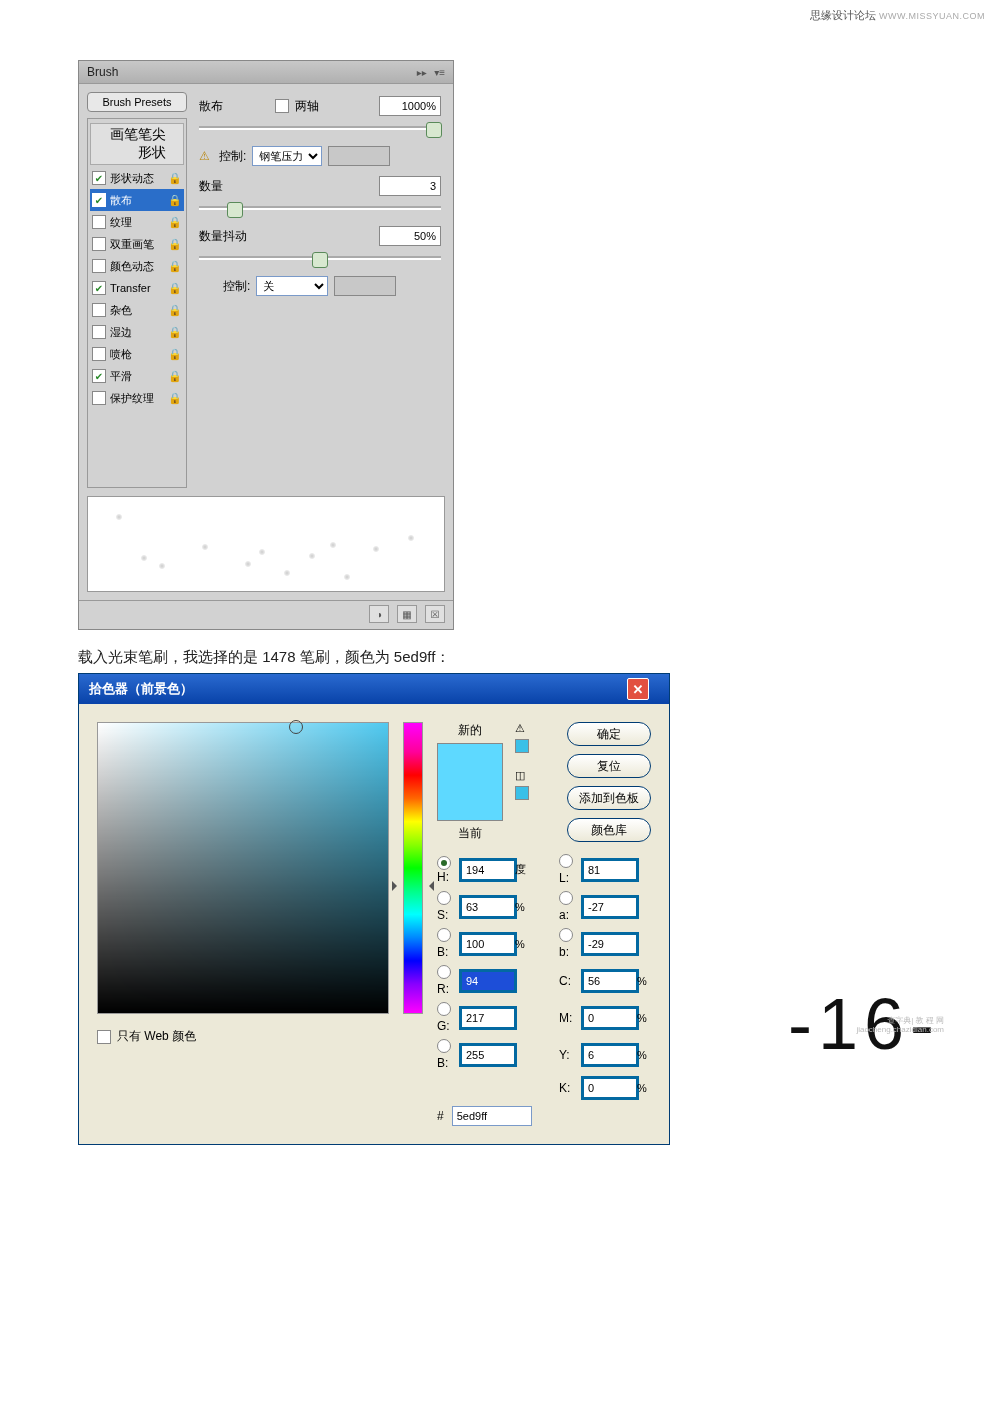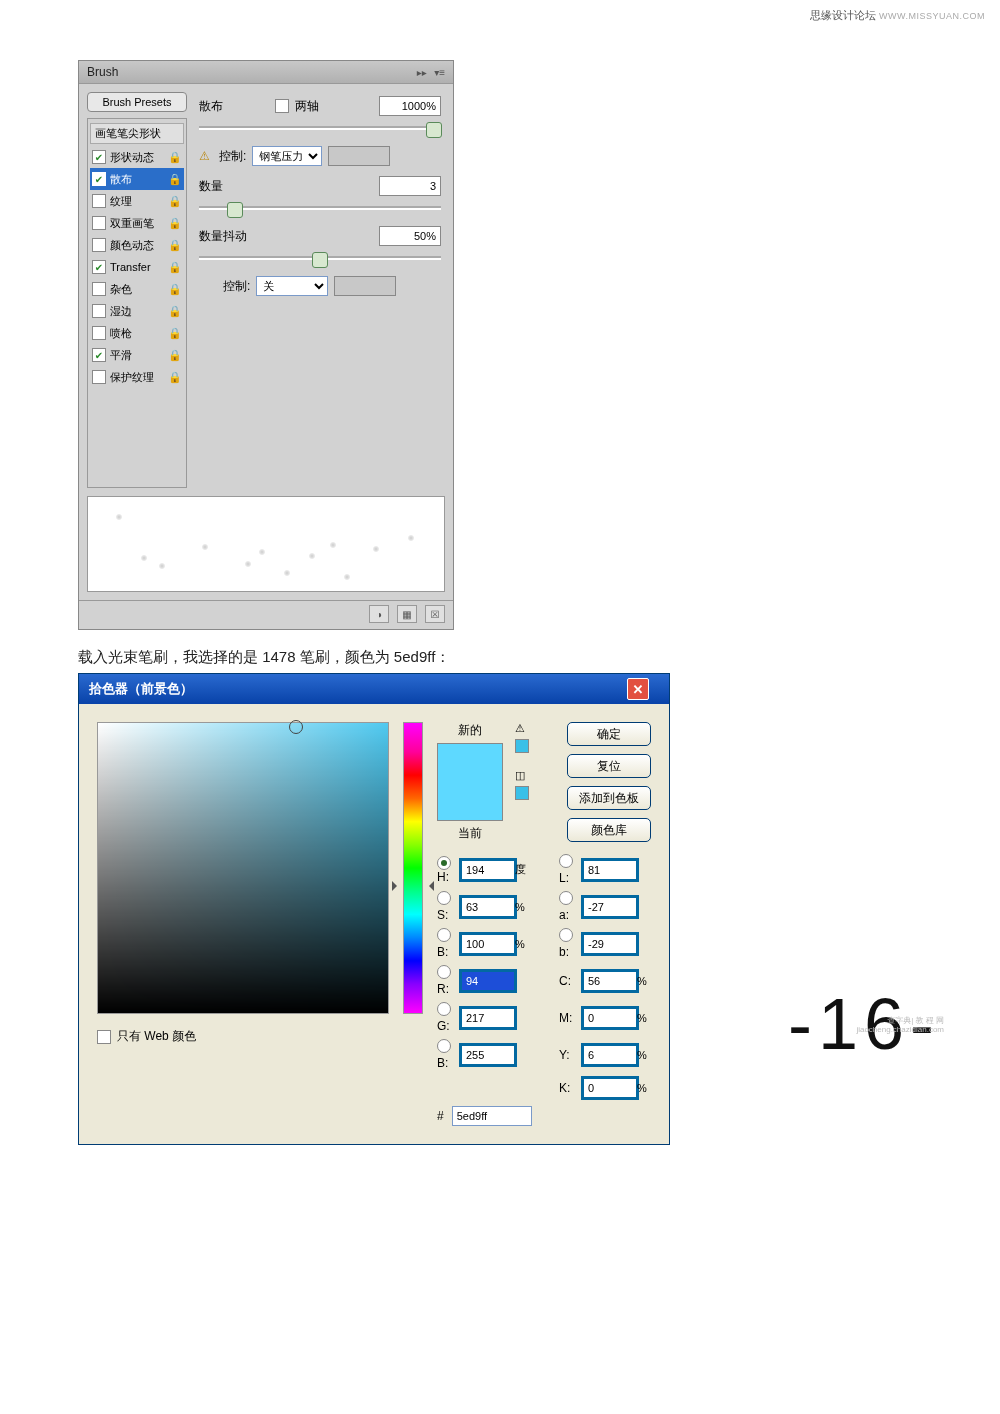--- a/index.html
+++ b/index.html
@@ -74,23 +74,23 @@
   }
   .brush-list {
     border: 1px solid #999;
     background: #d2d2d2;
     height: 360px;
     padding: 4px 2px;
   }
   .brush-list-header {
     background: #e0e0e0;
     border: 1px solid #aaa;
-    padding: 2px 4px;
-    font-size: 11px;
-    text-align: left;
+    padding: 2px 17px;
+    font-size: 14px;
+    text-align: right;
     margin-bottom: 2px;
   }
   .brush-item {
     display: flex;
     align-items: center;
     height: 22px;
     padding: 0 2px;
     font-size: 11px;
     justify-content: space-between;
   }
@@ -321,21 +321,21 @@
   .cp-buttons {
     display: flex;
     flex-direction: column;
     gap: 8px;
     margin-left: auto;
   }
   .cp-btn {
     width: 82px;
     height: 22px;
     border: 1px solid #003c74;
-    border-radius: 5px;
+    border-radius: 12px;
     background: linear-gradient(#fff, #ece9d8);
     font-size: 12px;
     cursor: pointer;
     display: flex;
     align-items: center;
     justify-content: center;
   }
   .cp-values {
     display: grid;
     grid-template-columns: auto 50px auto 18px auto 50px auto;

